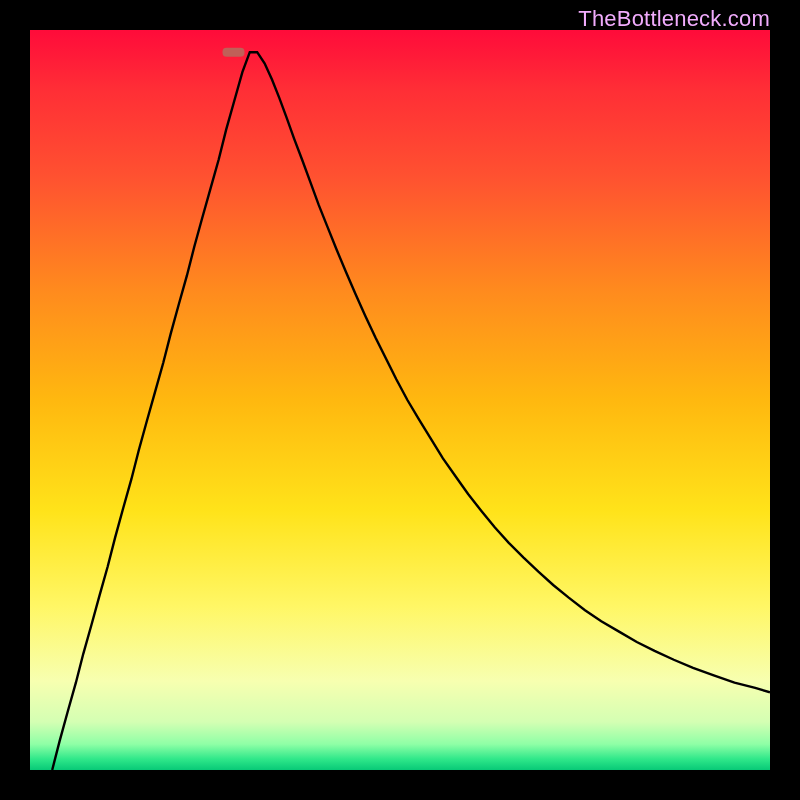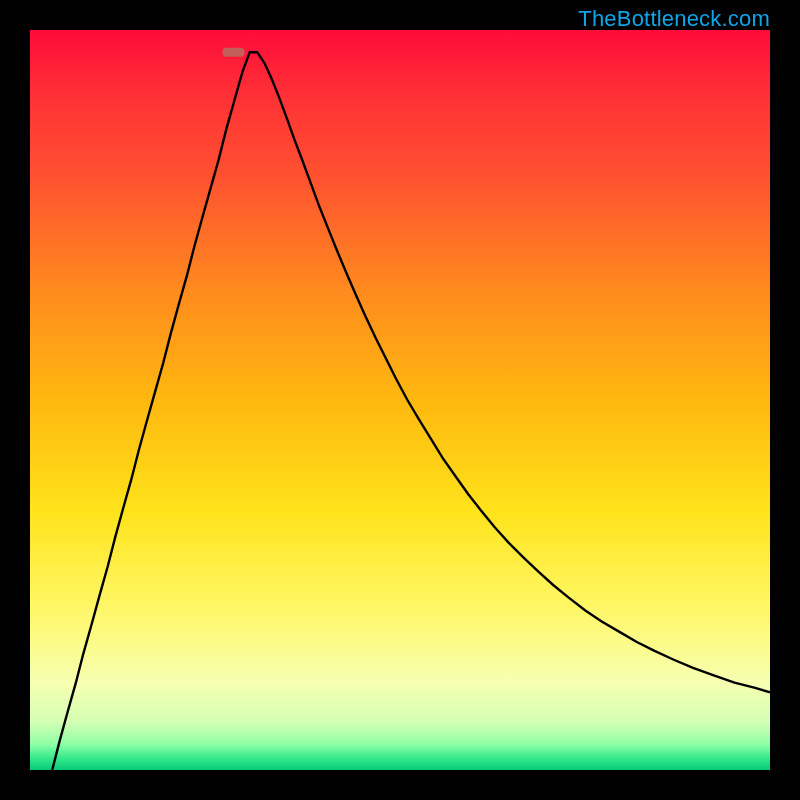--- a/index.html
+++ b/index.html
@@ -23,21 +23,21 @@
     position: absolute;
     left: 0;
     top: 0;
     width: 740px;
     height: 740px;
   }
   .watermark {
     position: absolute;
     top: 6px;
     right: 30px;
-    color: #0ea5e9;
+    color: #f0abfc;
     font-size: 22px;
     font-weight: 500;
     letter-spacing: 0.2px;
   }
 </style>
 </head>
 <body>
 
 <div class="chart-frame">
   <svg class="plot-area" viewBox="0 0 740 740">

